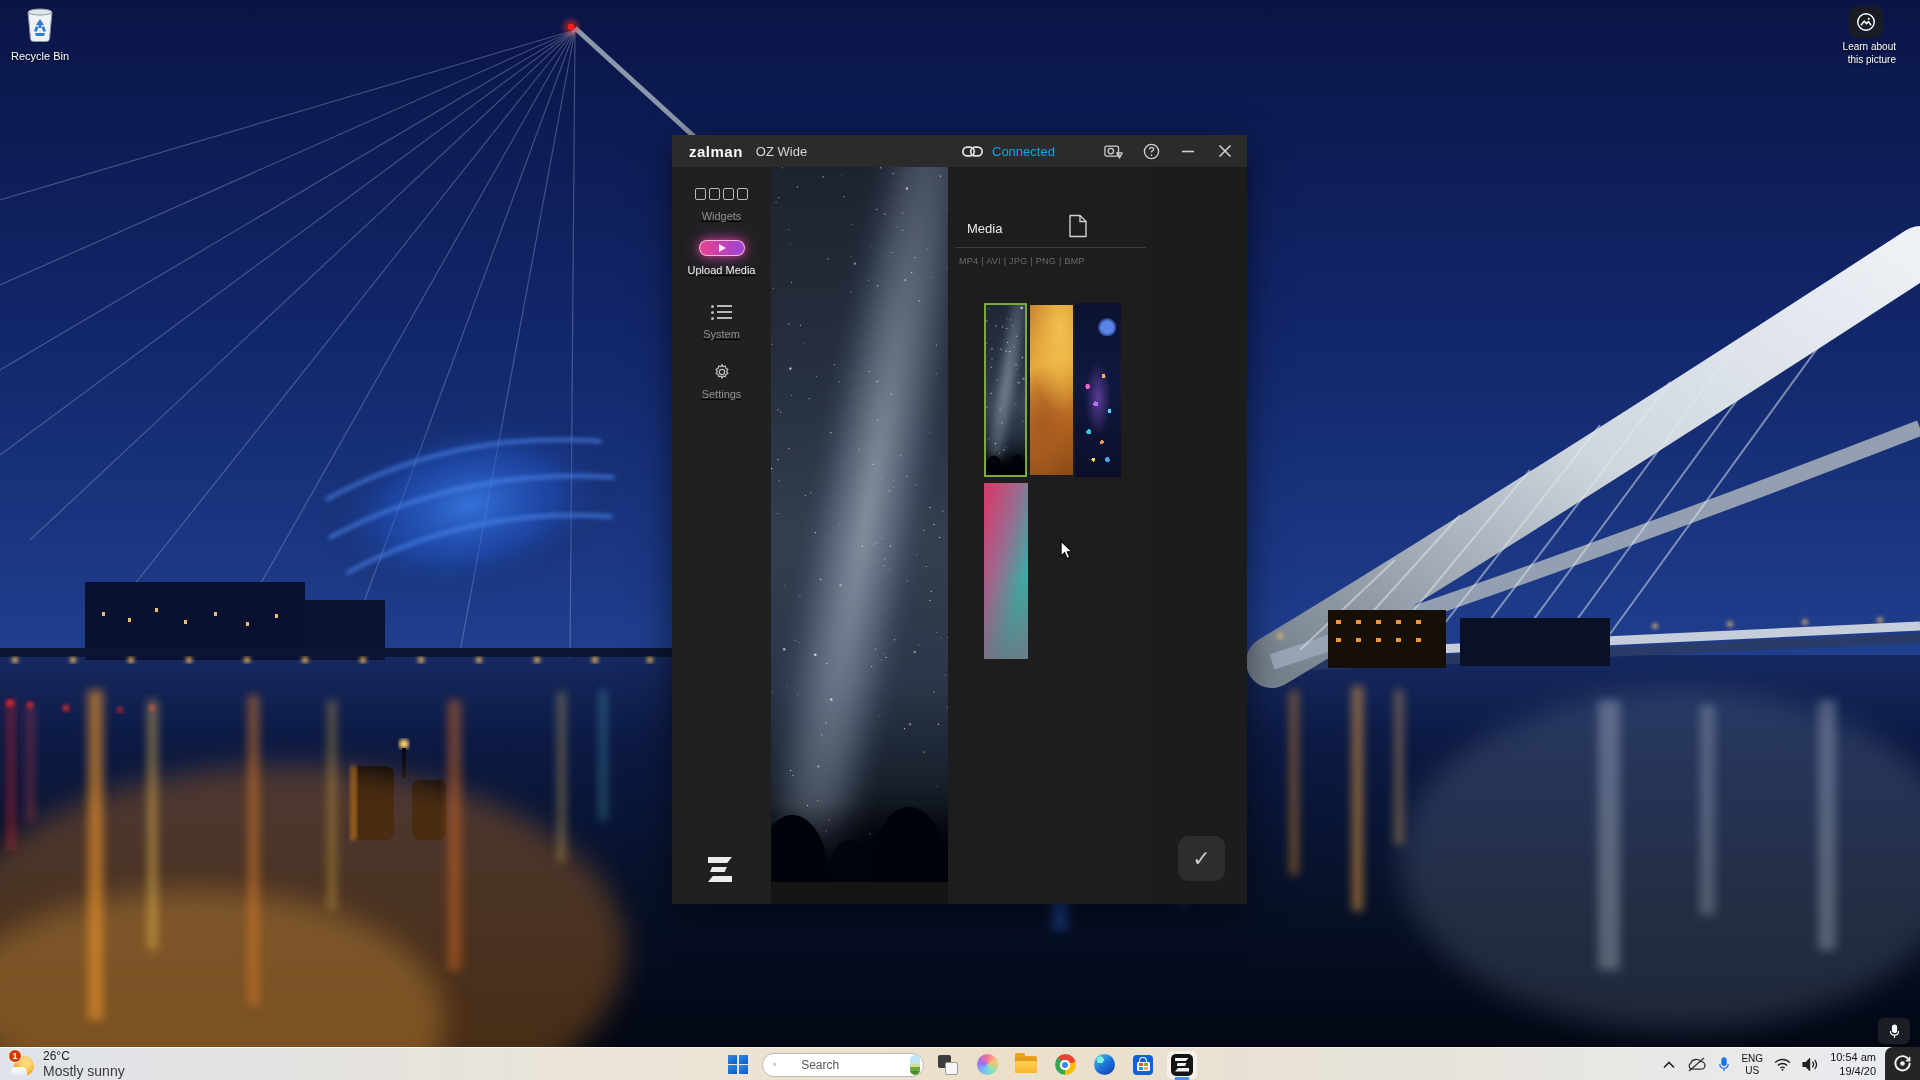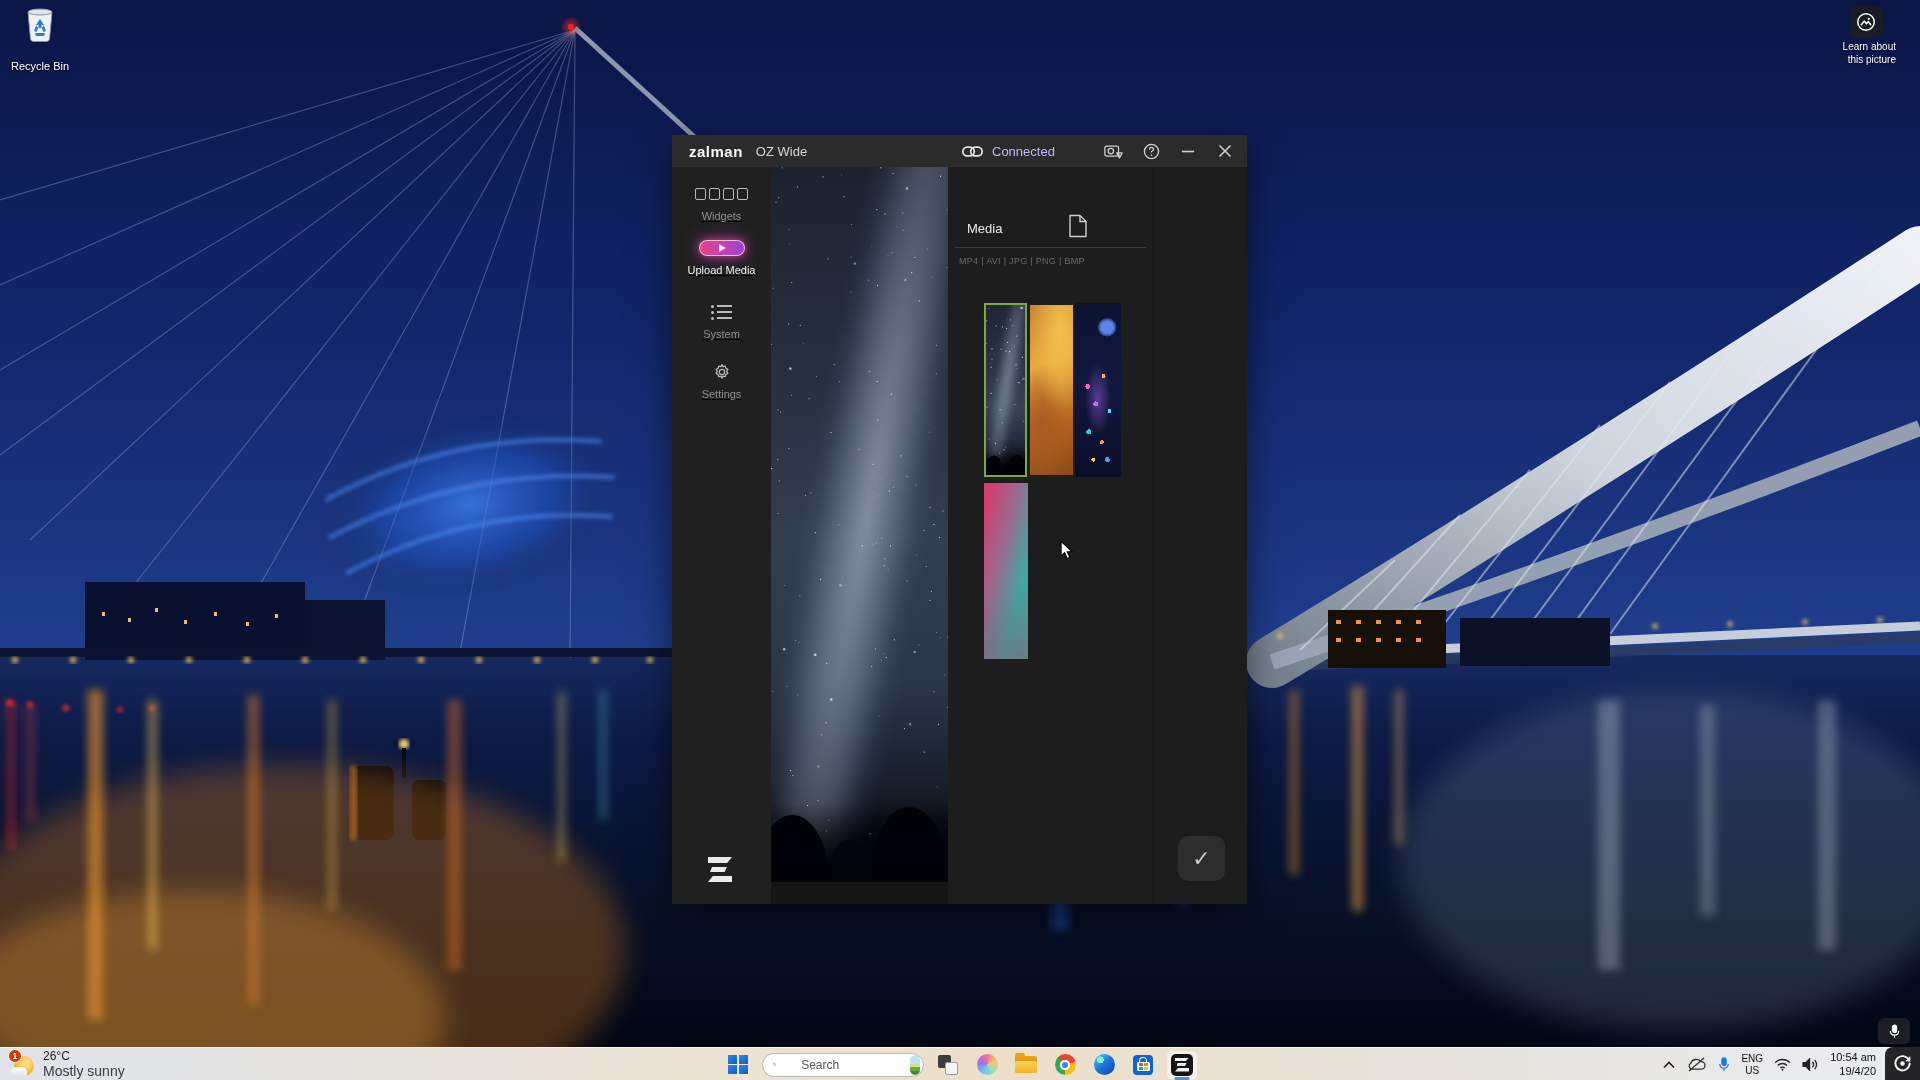--- a/index.html
+++ b/index.html
@@ -6,21 +6,21 @@
   html,body { width:1920px; height:1080px; overflow:hidden; background:#0a1546;
               font-family:"Liberation Sans", sans-serif; }
   #screen { position:relative; width:1920px; height:1080px; overflow:hidden; }
 
   
   #wallpaper { position:absolute; inset:0; width:1920px; height:1080px; display:block; }
 
   
   .desktop-icon { position:absolute; left:2px; top:6px; width:76px; text-align:center; cursor:default; }
   .bin-glyph { width:34px; height:36px; margin:0 auto; }
-  .bin-label { margin-top:18px; font-size:11px; color:#fff; text-shadow:0 1px 2px rgba(0,0,0,.9); }
+  .bin-label { margin-top:8px; font-size:11px; color:#fff; text-shadow:0 1px 2px rgba(0,0,0,.9); }
 
   
   .watermark { position:absolute; right:18px; top:14px; text-align:right; pointer-events:none; }
   .wm-row { white-space:nowrap; }
   .wm-bold { font-size:46px; font-weight:bold; letter-spacing:2px; color:rgba(158,168,186,.85); }
   .wm-suffix { font-size:25px; font-weight:bold; letter-spacing:3px; color:rgba(150,160,178,.8); }
   .wm-arrow { font-size:24px; font-weight:bold; color:#e07a1f; }
   .wm-url { margin-top:8px; font-size:19px; letter-spacing:6px; color:rgba(152,162,178,.85); }
   .spotlight { position:absolute; right:24px; top:6px; width:60px; text-align:right; cursor:pointer; }
   .spot-box { width:34px; height:32px; margin:0 auto; background:rgba(28,28,30,.85); border-radius:8px;
@@ -28,21 +28,21 @@
   .spot-text { margin-top:3px; font-size:10px; line-height:1.25; color:#fff; text-shadow:0 1px 2px rgba(0,0,0,.8); }
 
   
   .app-window { position:absolute; left:672px; top:135px; width:575px; height:769px;
                 background:#1d1d1d; box-shadow:0 10px 34px rgba(0,0,0,.55); }
   .titlebar { position:absolute; left:0; top:0; width:100%; height:32px; background:#2b2b2b;
               display:flex; align-items:center; }
   .tb-logo { margin-left:17px; font-size:15px; font-weight:bold; letter-spacing:.5px; color:#fafafa; }
   .tb-devname { margin-left:13px; font-size:13px; color:#d6d6d6; }
   .tb-conn { position:absolute; left:290px; top:0; height:32px; display:flex; align-items:center; gap:9px; }
-  .tb-conn span { font-size:13px; color:#c4b5fd; }
+  .tb-conn span { font-size:13px; color:#0ea5e9; }
   .tb-icons { position:absolute; right:12px; top:0; height:32px; display:flex; align-items:center; gap:17px; }
   .tb-icons button { background:none; border:none; width:20px; height:20px; padding:0; cursor:pointer;
                      display:flex; align-items:center; justify-content:center; }
 
   .sidebar { position:absolute; left:0; top:32px; width:99px; height:737px; background:#202020; }
   .nav-item { position:absolute; left:0; width:99px; text-align:center; cursor:pointer;text-decoration:underline; }
   .nav-icon { display:flex; align-items:center; justify-content:center; height:18px; }
   .nav-label { margin-top:7px; font-size:11px; color:#8f8f8f; }
   .nav-item.active .nav-label { color:#f2f2f2; }
   .widgets-glyph { display:flex; gap:3px; justify-content:center; }

